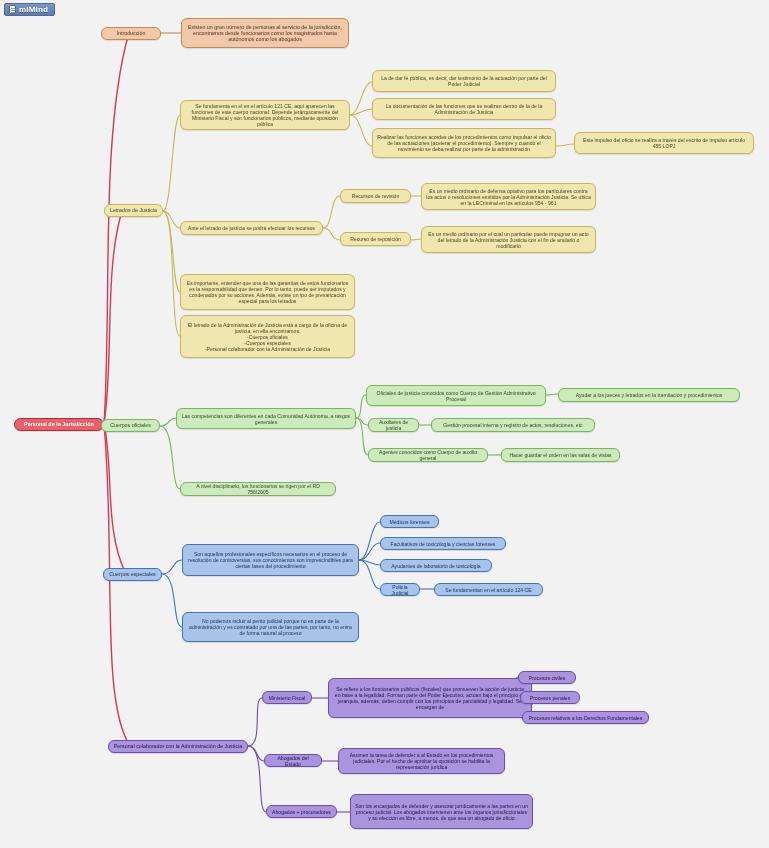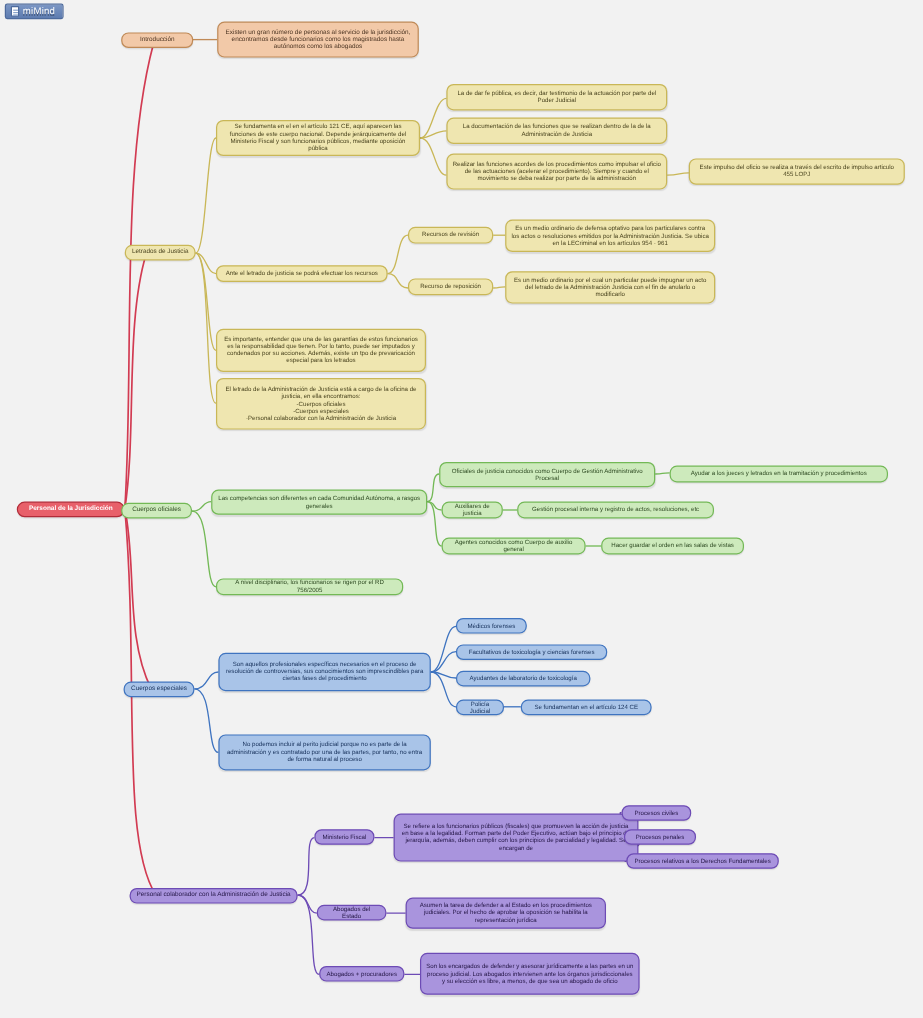--- a/index.html
+++ b/index.html
@@ -31,21 +31,21 @@
     border: 1px solid #4d6a9c;
     border-radius: 1px;
     position: relative;
   }
   #logo .glyph::after{
     content:""; position:absolute; left:1px; top:2px;
     width:4px; height:1px; background:#8aa4cd;
     box-shadow: 0 2px 0 #8aa4cd, 0 4px 0 #8aa4cd;
   }
   #logo .txt {
-    color: #ffffff; font-size: 8px; font-weight: normal;
+    color: #ffffff; font-size: 8px; font-weight: bold;
     letter-spacing: .2px; line-height: 11px;
     text-shadow: 0 1px 0 rgba(0,0,0,.35);
   }
 
   
   .node {
     position: absolute;
     display: flex; align-items: center; justify-content: center;
     text-align: center;
     border-radius: 6px;

